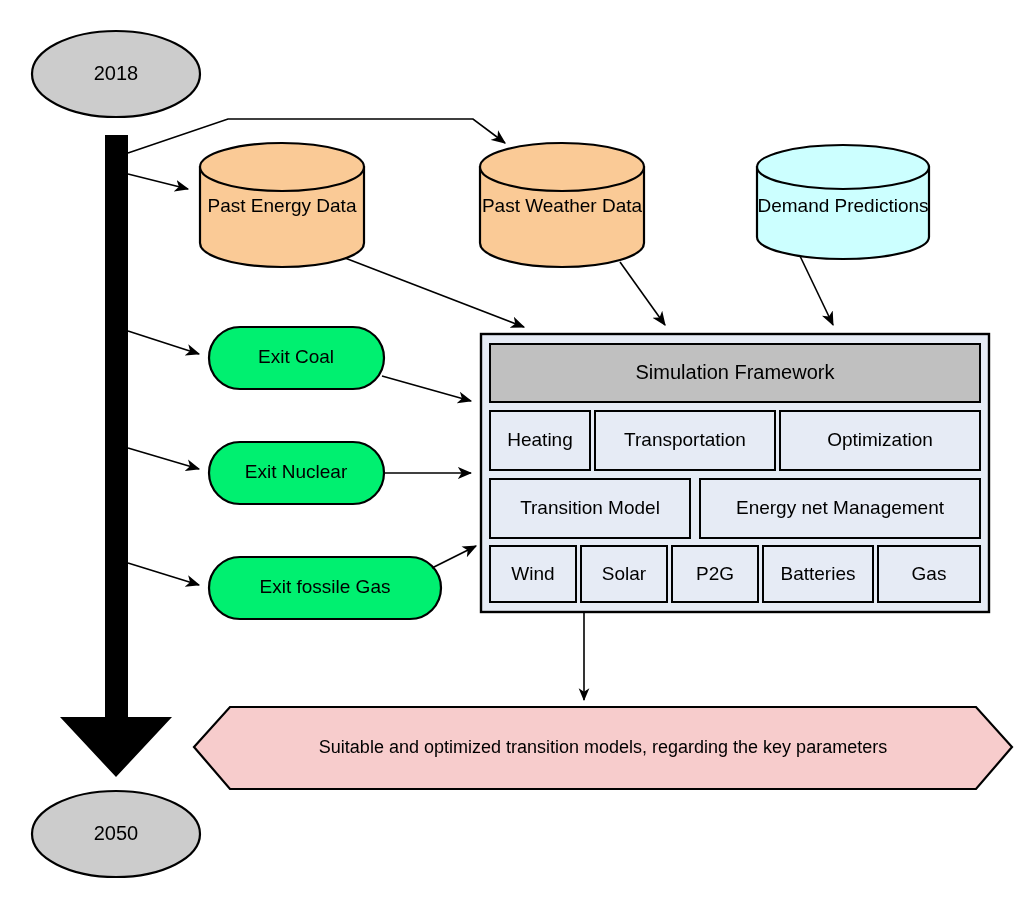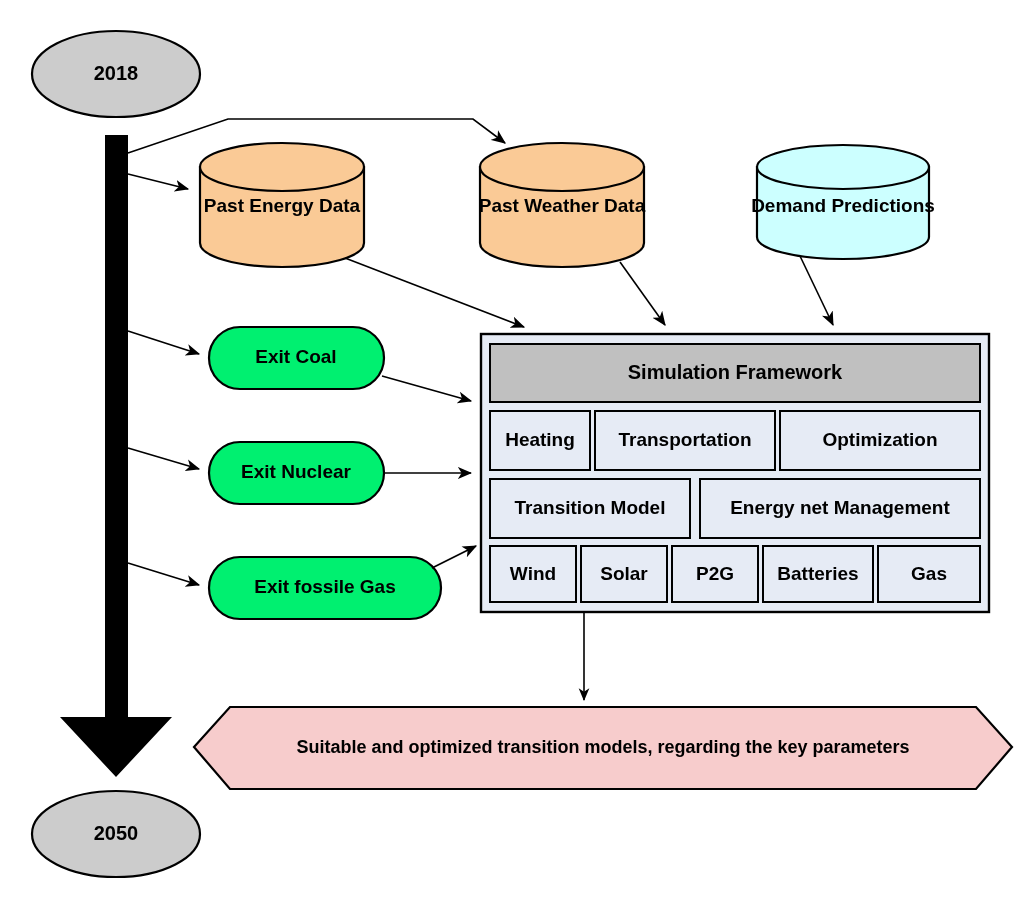--- a/index.html
+++ b/index.html
@@ -10,21 +10,20 @@
   body {
     width: 1024px;
     height: 911px;
     font-family: "Liberation Sans", sans-serif;
     overflow: hidden;
   }
   #diagram-root {
     position: relative;
     width: 1024px;
     height: 911px;
-    font-weight: bold;
   }
   svg#flow {
     display: block;
     width: 1024px;
     height: 911px;
   }
   .node-label {
     font-family: "Liberation Sans", sans-serif;
     fill: #000000;
     text-anchor: middle;

